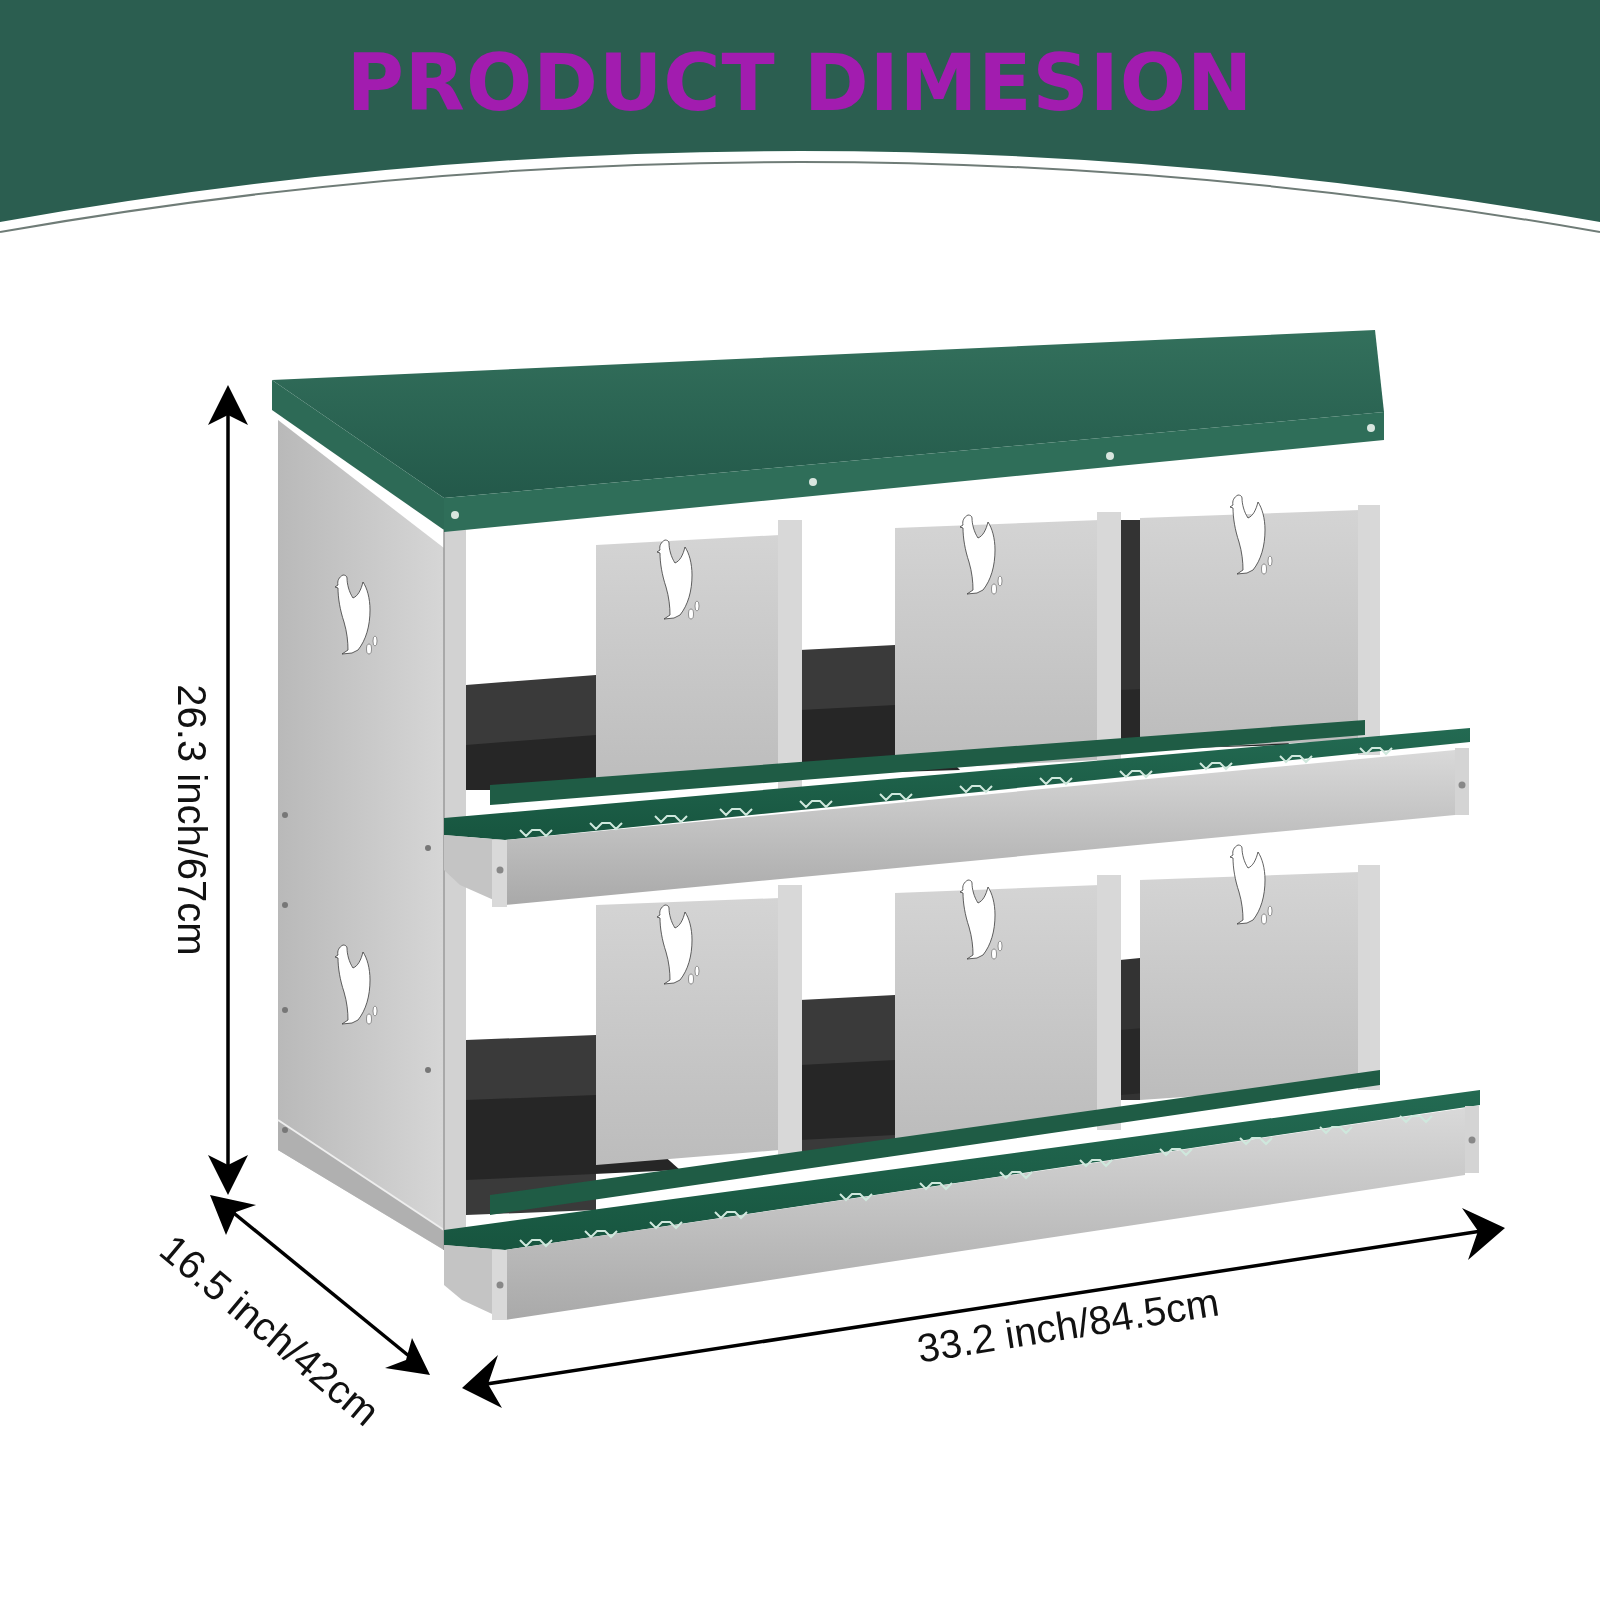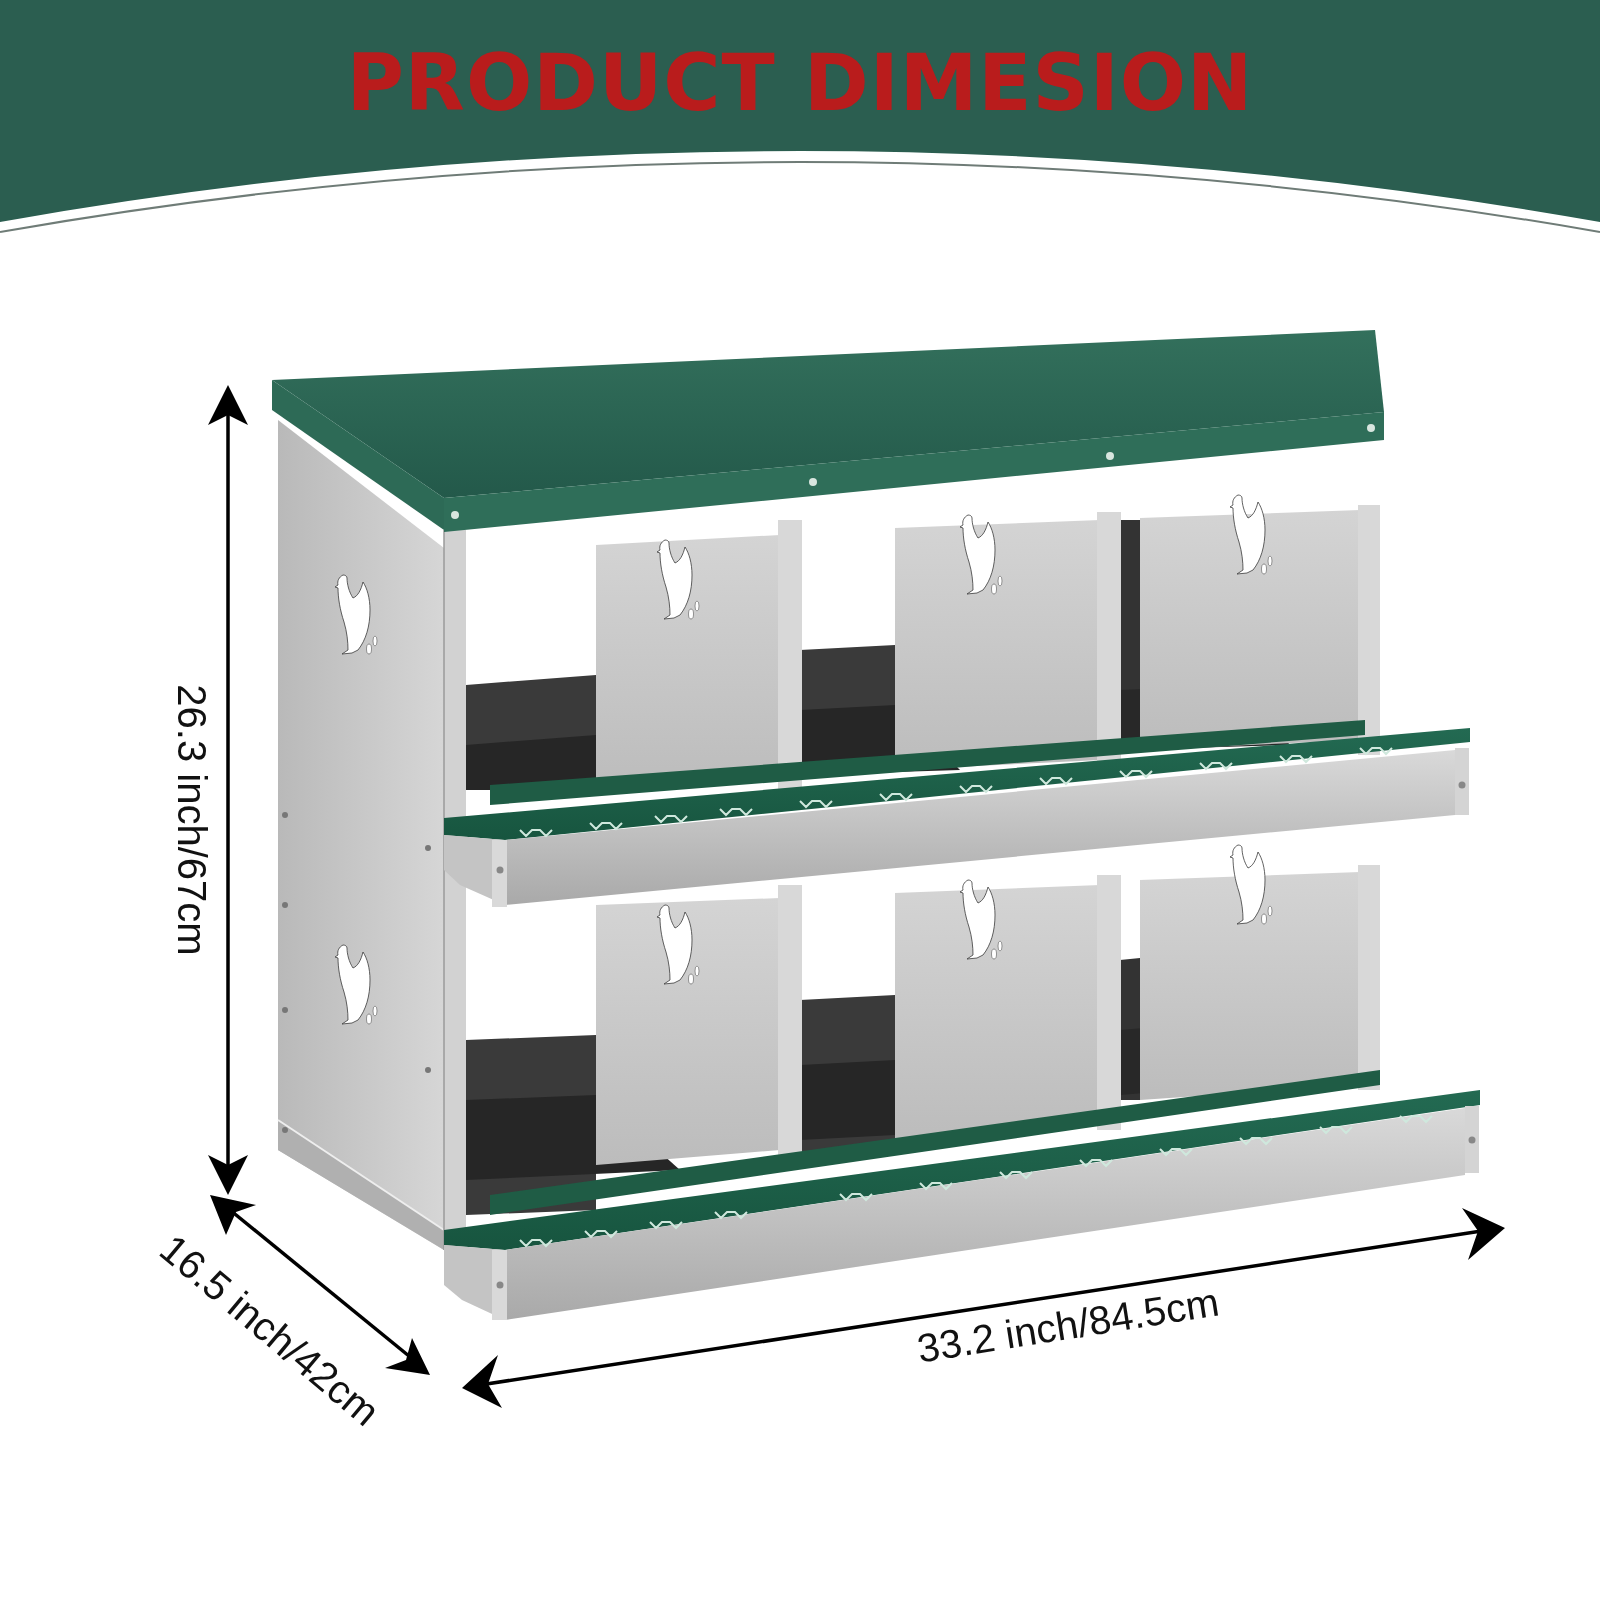--- a/index.html
+++ b/index.html
@@ -1,20 +1,20 @@
 <!DOCTYPE html>
 <html><head>
 <meta charset="utf-8">
 <style>
   html, body { margin: 0; padding: 0; background: #ffffff; }
   body { width: 1600px; height: 1600px; position: relative; overflow: hidden;
          font-family: "DejaVu Sans", sans-serif; }
   #banner { position: absolute; left: 0; top: 0; width: 1600px; height: 260px; }
   #title { position: absolute; left: 0; top: 38px; width: 1600px; text-align: center;
-           color: #b91c1c; font-family: "DejaVu Sans", sans-serif; font-weight: bold;
+           color: #a21caf; font-family: "DejaVu Sans", sans-serif; font-weight: bold;
            font-size: 78px; letter-spacing: 1px; line-height: 90px; }
   #product { position: absolute; left: 0; top: 0; width: 1600px; height: 1600px; }
   .dim-label { position: absolute; color: #111111; font-family: "Liberation Sans", sans-serif;
                font-size: 40px; white-space: nowrap; line-height: 46px; }
   #height-label { left: 192px; top: 820px; transform: translate(-50%, -50%) rotate(90deg); }
   #depth-label  { left: 270px; top: 1330px; transform: translate(-50%, -50%) rotate(40deg); }
   #width-label  { left: 1068px; top: 1325px; transform: translate(-50%, -50%) rotate(-9deg); font-size: 40px; }
 </style>
 </head>
 <body>

